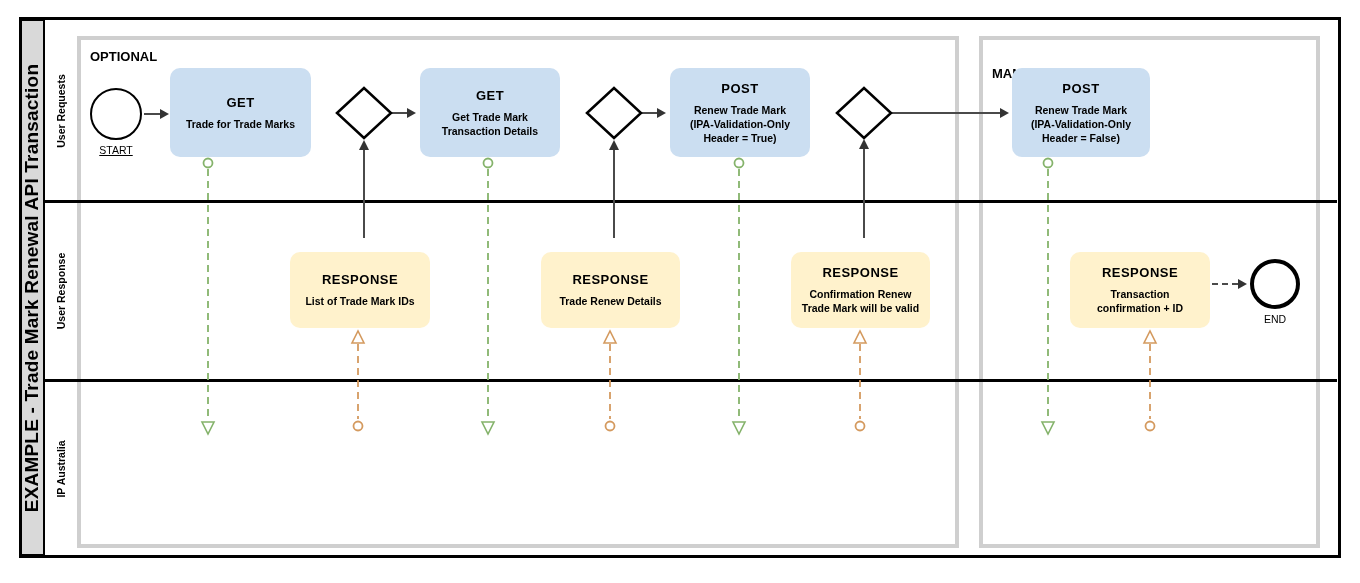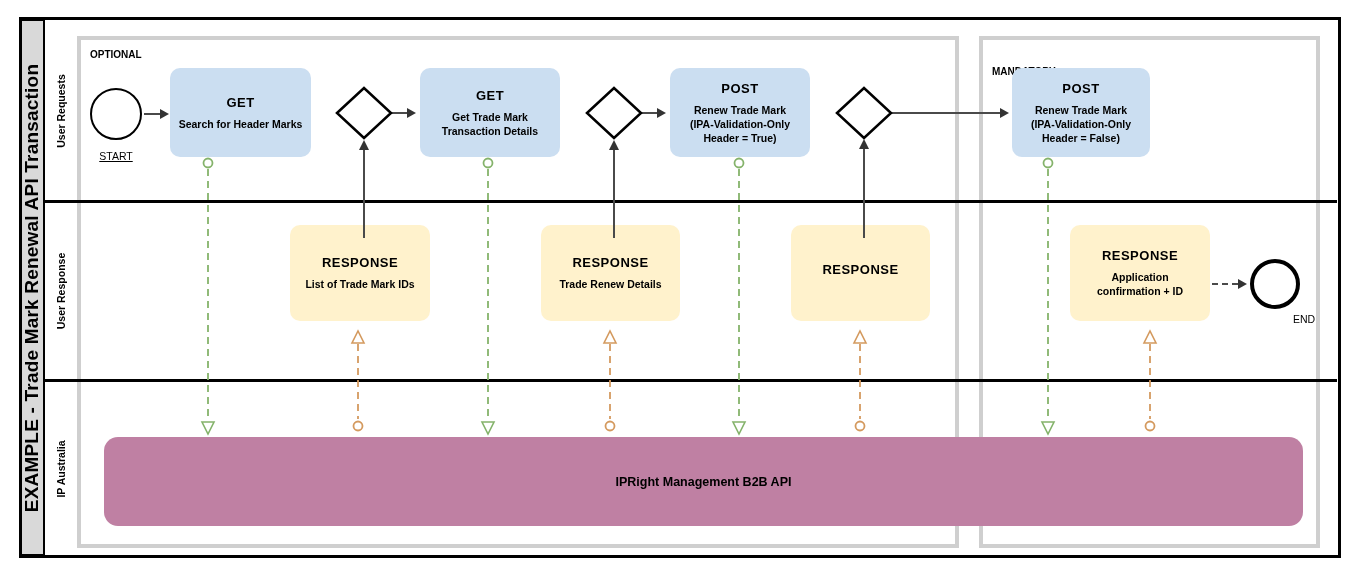--- a/index.html
+++ b/index.html
@@ -11,25 +11,25 @@
   .frame{position:absolute;left:19px;top:17px;width:1316px;height:535px;border:3px solid #000;background:#fff;}
   
   .titlebar{position:absolute;left:20px;top:19px;width:21px;height:533px;background:#D9D9D9;border:2px solid #000;z-index:2;}
   .vlabel{position:absolute;transform:translate(-50%,-50%) rotate(-90deg);white-space:nowrap;z-index:3;}
   .diagram-title{font-size:19px;font-weight:bold;letter-spacing:.2px;}
   .lane-label{font-size:10.5px;font-weight:bold;}
   
   .lane-div{position:absolute;left:45px;width:1292px;height:3px;background:#000;z-index:2;}
   
   .group{position:absolute;border:4px solid #CFCFCF;background:transparent;z-index:1;}
-  .group-label{position:absolute;font-size:10px;font-weight:bold;z-index:2;}
+  .group-label{position:absolute;font-size:13px;font-weight:bold;z-index:2;}
   
   .task{position:absolute;border-radius:10px;display:flex;flex-direction:column;align-items:center;justify-content:center;text-align:center;z-index:3;}
   .task.blue{background:#CBDEF1;top:68px;height:89px;}
-  .task.yellow{background:#FFF2CC;top:225px;height:96px;}
+  .task.yellow{background:#FFF2CC;top:252px;height:76px;}
   .task-title{font-size:13px;font-weight:bold;letter-spacing:.5px;margin-bottom:7px;}
   .task-body{font-size:10.5px;font-weight:bold;line-height:14px;white-space:pre-line;padding:0 2px;}
   
   .backend{position:absolute;left:104px;top:437px;width:1199px;height:89px;background:#BF80A3;border-radius:14px;
     display:flex;align-items:center;justify-content:center;z-index:3;}
   .backend-label{font-size:12.5px;font-weight:bold;}
   
   .event{position:absolute;border-radius:50%;background:#fff;z-index:3;box-sizing:border-box;}
   .event.start{left:90px;top:88px;width:52px;height:52px;border:2px solid #000;}
   .event.end{left:1250px;top:259px;width:50px;height:50px;border:4px solid #000;}
@@ -51,27 +51,24 @@
   <div class="vlabel lane-label" style="left:61px;top:469px;">IP Australia</div>
 
   <div class="group" style="left:77px;top:36px;width:874px;height:504px;"></div>
   <div class="group" style="left:979px;top:36px;width:333px;height:504px;"></div>
   <div class="group-label" style="left:90px;top:49px;">OPTIONAL</div>
   <div class="group-label" style="left:992px;top:66px;">MANDATORY</div>
 
   <div class="lane-div" style="top:200px;"></div>
   <div class="lane-div" style="top:379px;"></div>
 
-  <div class="backend">
-    <div class="backend-label">IPRight Management B2B API</div>
-  </div>
 
   <div class="task blue" style="left:170px;width:141px;">
     <div class="task-title">GET</div>
-    <div class="task-body">Search for Header Marks</div>
+    <div class="task-body">Trade for Trade Marks</div>
   </div>
   <div class="task blue" style="left:420px;width:140px;">
     <div class="task-title">GET</div>
     <div class="task-body">Get Trade Mark
 Transaction Details</div>
   </div>
   <div class="task blue" style="left:670px;width:140px;">
     <div class="task-title">POST</div>
     <div class="task-body">Renew Trade Mark
 (IPA-Validation-Only
@@ -87,31 +84,33 @@
   <div class="task yellow" style="left:290px;width:140px;">
     <div class="task-title">RESPONSE</div>
     <div class="task-body">List of Trade Mark IDs</div>
   </div>
   <div class="task yellow" style="left:541px;width:139px;">
     <div class="task-title">RESPONSE</div>
     <div class="task-body">Trade Renew Details</div>
   </div>
   <div class="task yellow" style="left:791px;width:139px;">
     <div class="task-title">RESPONSE</div>
+    <div class="task-body">Confirmation Renew
+Trade Mark will be valid</div>
   </div>
   <div class="task yellow" style="left:1070px;width:140px;">
     <div class="task-title">RESPONSE</div>
-    <div class="task-body">Application
+    <div class="task-body">Transaction
 confirmation + ID</div>
   </div>
 
   <div class="event start"></div>
-  <div class="event-label" style="left:91px;top:150px;width:50px;text-decoration:underline;">START</div>
+  <div class="event-label" style="left:91px;top:144px;width:50px;text-decoration:underline;">START</div>
   <div class="event end"></div>
-  <div class="event-label" style="left:1279px;top:313px;width:50px;">END</div>
+  <div class="event-label" style="left:1250px;top:313px;width:50px;">END</div>
 
   <svg class="overlay" width="1360" height="583" viewBox="0 0 1360 583">
 
     <g stroke="#4A4A4A" stroke-width="2" fill="#333">
       <line x1="144" y1="114" x2="160" y2="114"></line>
         <polygon points="160,109 160,119 169,114" stroke="none"></polygon>
       <line x1="391" y1="113" x2="407" y2="113"></line>
         <polygon points="407,108 407,118 416,113" stroke="none"></polygon>
       <line x1="641" y1="113" x2="657" y2="113"></line>
         <polygon points="657,108 657,118 666,113" stroke="none"></polygon>

